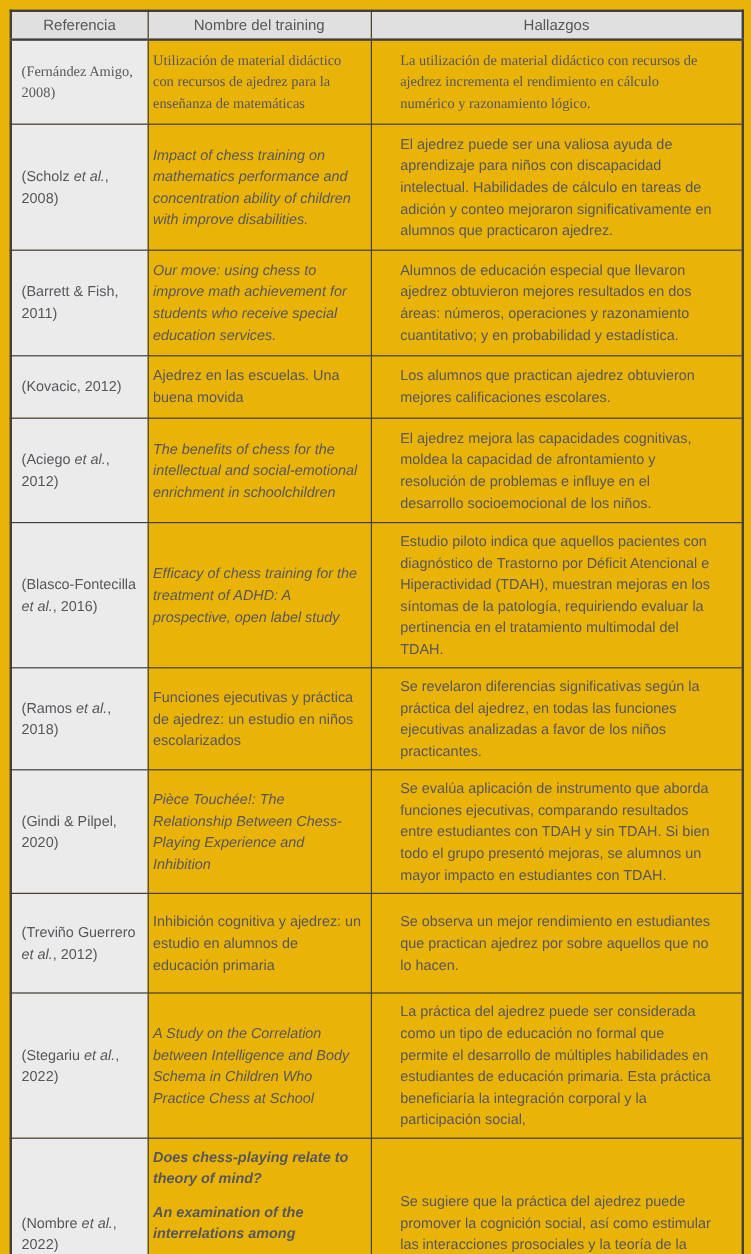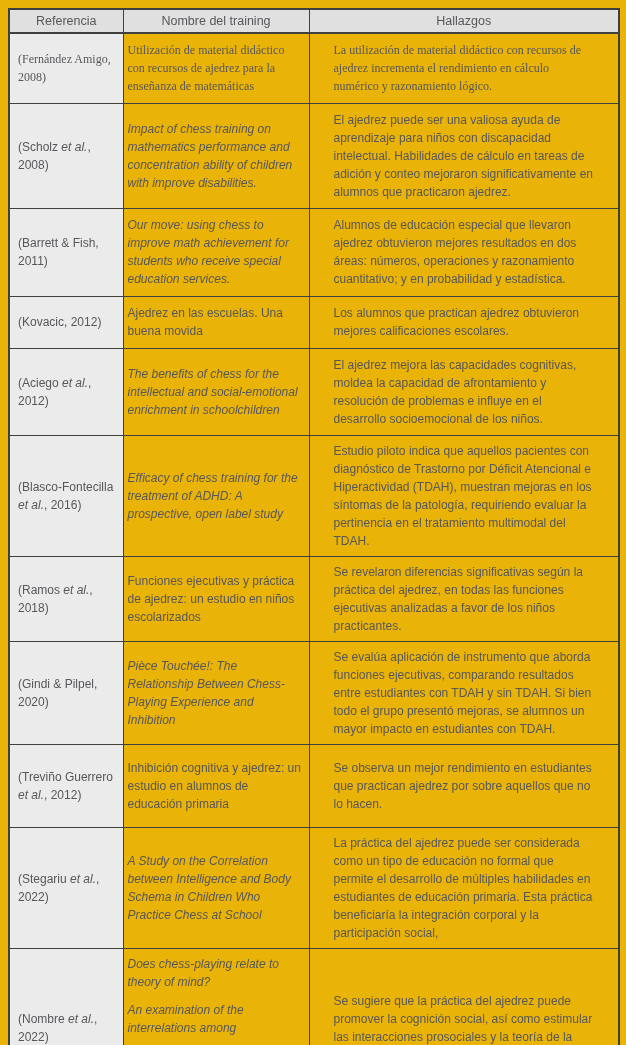--- a/index.html
+++ b/index.html
@@ -52,21 +52,21 @@
   }
   td.title {
     padding: 6px 4px;
   }
   td.find {
     padding: 6px 24px;
     white-space: pre-line;
   }
   td[data-style="italic"] { font-style: italic; }
   span.it { font-style: italic; }
-  td.title p { margin: 0 0 10px 0; }
+  td.title p { margin: 0 0 10px 0; font-weight: bold; }
   td.title p:last-child { margin-bottom: 0; }
 
   
   tbody tr:nth-child(1)  { height: 70px; font-family: Liberation Serif, serif; }
   tbody tr:nth-child(2)  { height: 105px; }
   tbody tr:nth-child(3)  { height: 88px; }
   tbody tr:nth-child(4)  { height: 52px; }
   tbody tr:nth-child(5)  { height: 87px; }
   tbody tr:nth-child(6)  { height: 98px; }
   tbody tr:nth-child(7)  { height: 85px; }

